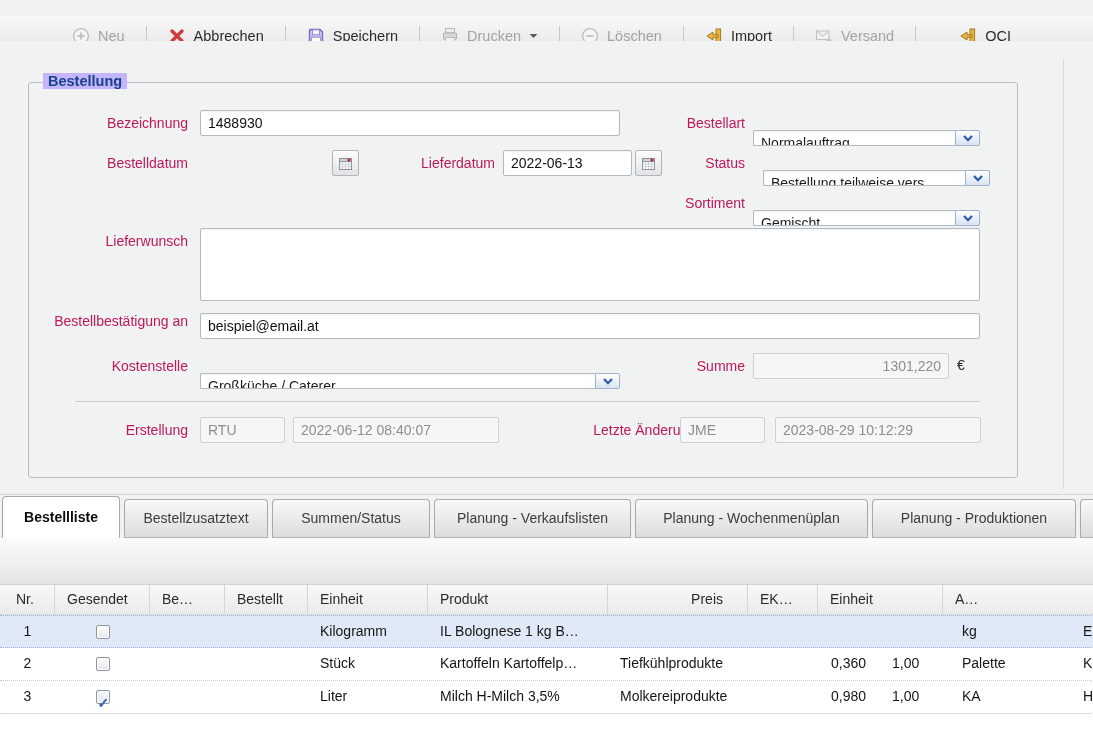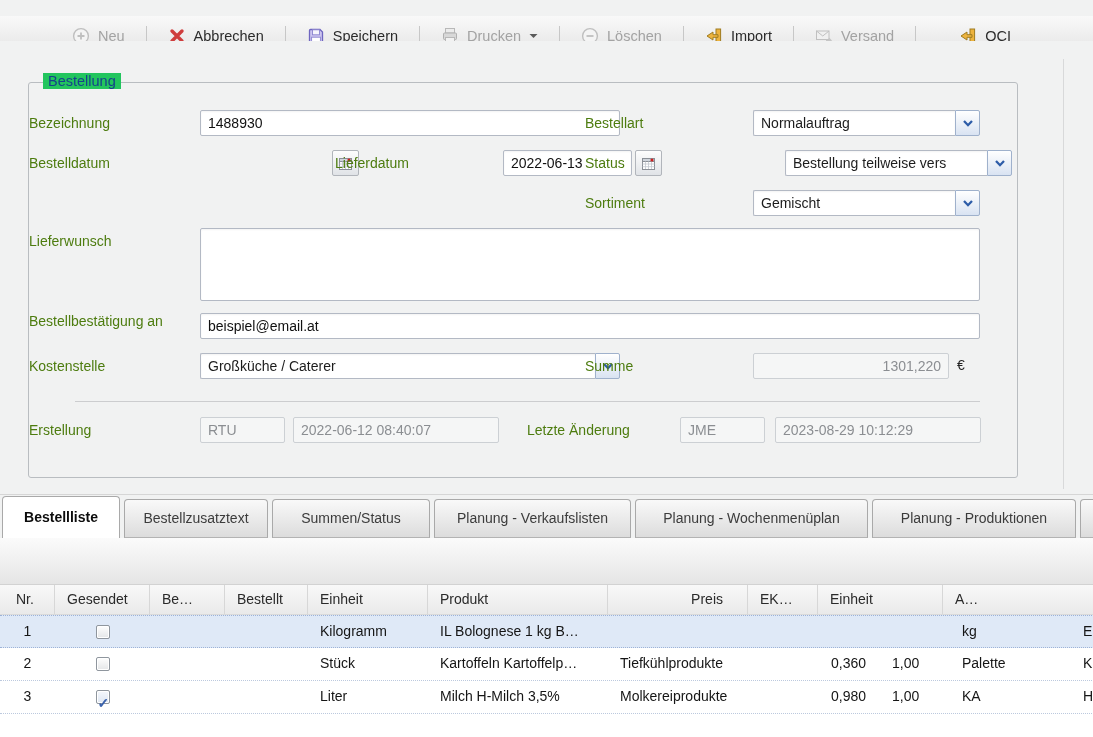--- a/index.html
+++ b/index.html
@@ -23,34 +23,34 @@
   .tsep { width: 1px; height: 20px; background: #c7c7c7; margin: 0 5px; }
   .tbtn.oci { margin-left: 22px; }
   .icon16 { width: 18px; height: 18px; display: block; }
 
   
   .mid { position: absolute; top: 41px; left: 0; width: 1093px; height: 453px; background: #f1f2f2; }
   .panel-edge { position: absolute; top: 18px; left: 1063px; width: 1px; height: 430px; background: #d8d9da; }
 
   .fieldset { position: absolute; left: 28px; top: 41px; width: 990px; height: 396px;
     border: 1px solid #b9bdc1; border-radius: 3px; }
-  .legend { position: absolute; top: -10px; left: 14px; padding: 0 5px; background: #22c55e;
-    color: #15428b; font-weight: normal; font-size: 14.5px; }
-
-  .flabel { position: absolute; text-align: left; color: #4d7c0f; line-height: 17px; }
+  .legend { position: absolute; top: -10px; left: 14px; padding: 0 5px; background: #c4b5fd;
+    color: #15428b; font-weight: bold; font-size: 14.5px; }
+
+  .flabel { position: absolute; text-align: right; color: #be185d; line-height: 17px; }
   .inp {
     position: absolute; height: 26px; border: 1px solid #b3b9c4; background: #fff;
     padding: 0 7px; font: inherit; color: #111; border-radius: 2px;
     box-shadow: inset 0 1px 2px rgba(0,0,0,0.05);
   }
   .inp.ro { background: #f5f6f6; border-color: #ccd0d4; color: #8b8e92; box-shadow: none; }
   .inp.right { text-align: right; }
   textarea.inp { resize: none; padding-top: 4px; }
 
-  .combo { position: absolute; height: 26px; display: flex; }
+  .combo { position: absolute; height: 16px; display: flex; margin-top: 20px; }
   .combo .cval {
     flex: 1; border: 1px solid #b3b9c4; border-right: none; background: #fff;
     padding: 0 7px; line-height: 24px; white-space: nowrap; overflow: hidden;
     border-radius: 2px 0 0 2px; box-shadow: inset 0 1px 2px rgba(0,0,0,0.05);
   }
   .trigger {
     width: 25px; border: 1px solid #9fb1cc; background: linear-gradient(#ffffff, #d9e3f2);
     display: flex; align-items: center; justify-content: center; border-radius: 0 2px 2px 0;
   }
   .calbtn {
@@ -221,21 +221,21 @@
     <div class="calbtn" style="left:606px;top:67px">
       <svg width="16" height="15" viewBox="0 0 16 15">
         <rect x="1.5" y="2.5" width="12" height="11" fill="#ffffff" stroke="#8a8f96"></rect>
         <rect x="1.5" y="2.5" width="12" height="3" fill="#cfd4db" stroke="#8a8f96"></rect>
         <path d="M4.5 5.5 V13 M7.5 5.5 V13 M10.5 5.5 V13 M1.5 8 H13.5 M1.5 10.7 H13.5" stroke="#c3c8cf" stroke-width="0.8"></path>
         <circle cx="11" cy="4" r="1.6" fill="#cc2222"></circle>
       </svg>
     </div>
 
     <span class="flabel" style="left:556px;top:72px;width:160px">Status</span>
-    <div class="combo" style="left:756px;top:67px;width:227px">
+    <div class="combo" style="left:734px;top:67px;width:227px">
       <div class="cval">Bestellung teilweise vers</div>
       <div class="trigger">
         <svg width="10" height="7" viewBox="0 0 10 7">
             <path d="M1 1 L5 5.2 L9 1" stroke="#2d5ca8" stroke-width="2.3" fill="none"></path>
           </svg>
       </div>
     </div>
 
     <span class="flabel" style="left:556px;top:112px;width:160px">Sortiment</span>
     <div class="combo" style="left:724px;top:107px;width:227px">

